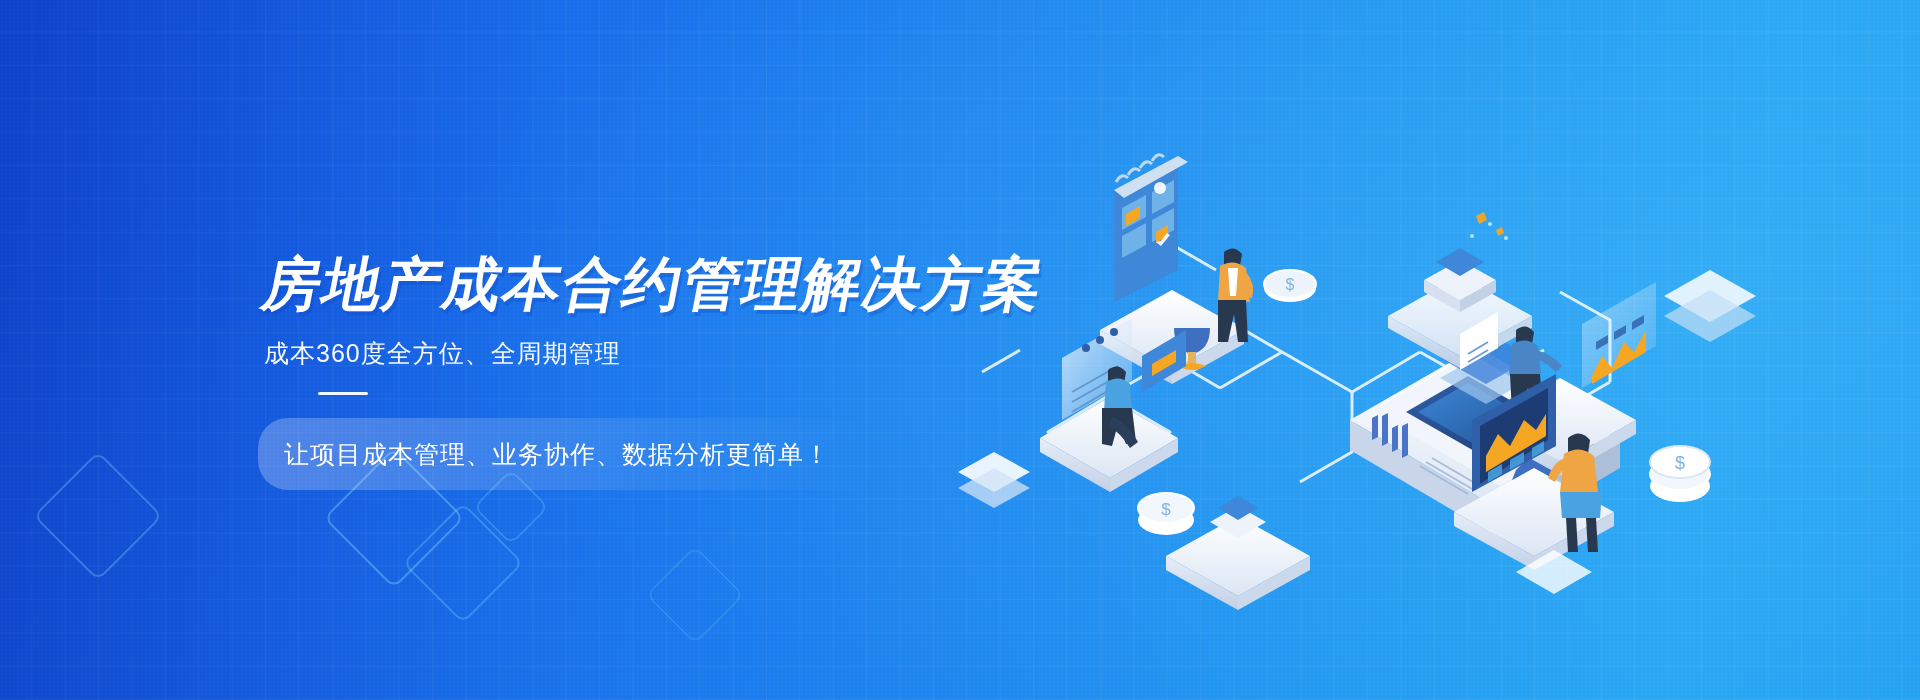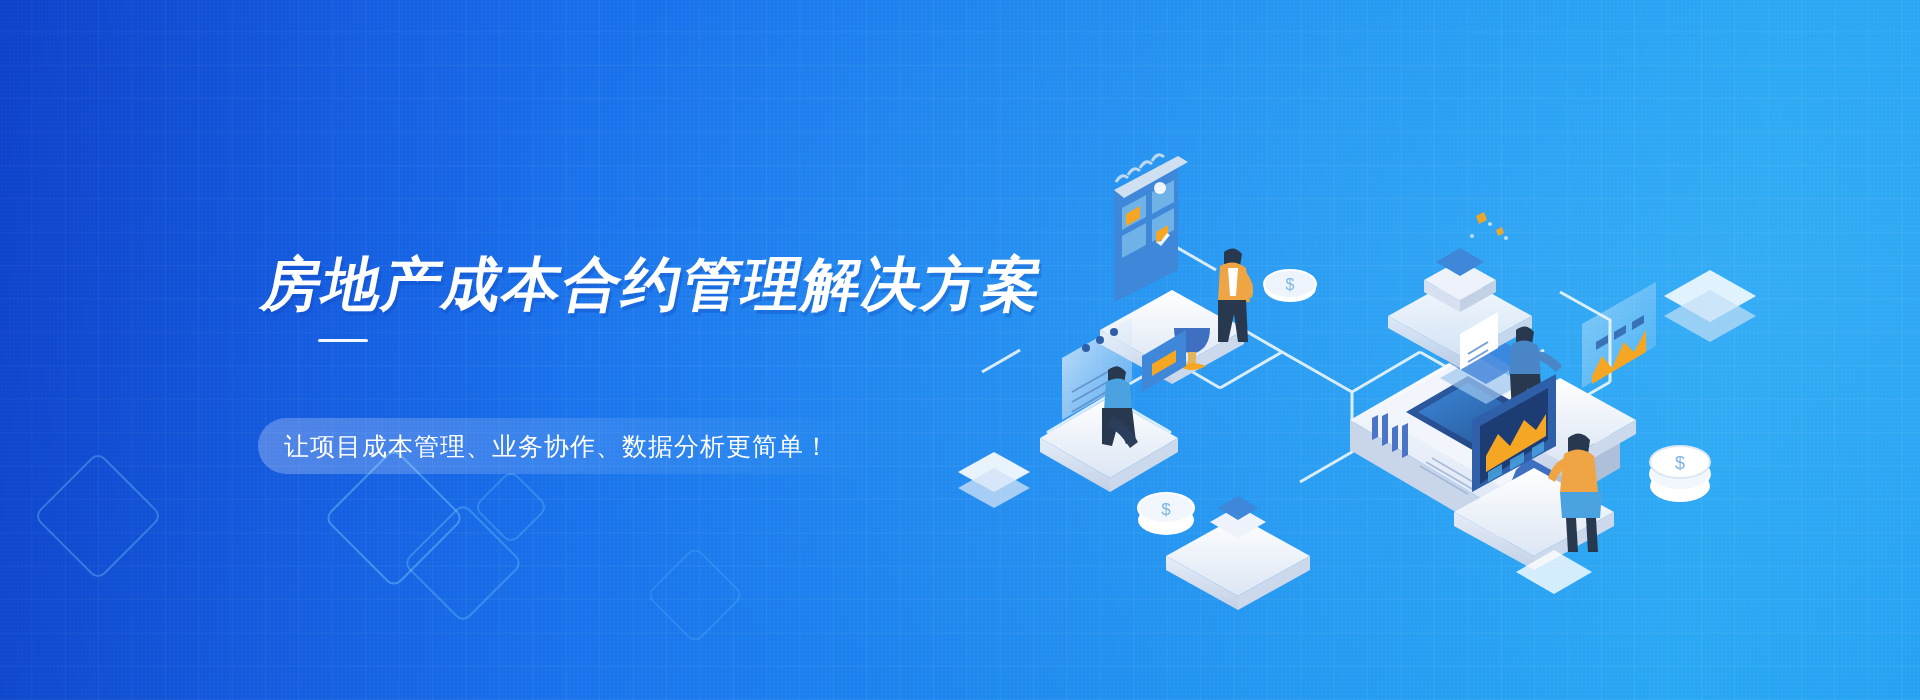--- a/index.html
+++ b/index.html
@@ -58,21 +58,21 @@
     margin:0;
   }
   .subline{
     margin:28px 0 0 6px;font-size:25px;line-height:1;color:#ffffff;
     letter-spacing:1px;font-weight:400;opacity:.97;
   }
   .divider{
     margin:26px 0 0 60px;width:50px;height:3px;background:#ffffff;border-radius:2px;opacity:.95;
   }
   .pill{
-    position:absolute;left:0px;top:163px;height:56px;
+    position:absolute;left:0px;top:163px;height:72px;
     display:flex;align-items:center;
     padding:0 40px 0 26px;
     border-radius:30px 6px 6px 30px;
     background:linear-gradient(90deg, rgba(255,255,255,.26) 0%, rgba(255,255,255,.17) 34%, rgba(255,255,255,.07) 68%, rgba(255,255,255,0) 100%);
     white-space:nowrap;
     text-align:right;
   }
   .pill-text{font-size:25px;color:#ffffff;letter-spacing:1px;}
 
   
@@ -91,20 +91,21 @@
   <div class="vign"></div>
 
   <div class="diamond d1"></div>
   <div class="diamond d2"></div>
   <div class="diamond d3"></div>
   <div class="diamond d4"></div>
   <div class="diamond d5"></div>
 
   <div class="copy">
     <h1 class="headline">房地产成本合约管理解决方案</h1>
+    <p class="subline">成本360度全方位、全周期管理</p>
     <div class="divider"></div>
     <div class="pill">
       <span class="pill-text">让项目成本管理、业务协作、数据分析更简单！</span>
     </div>
   </div>
 
   <div class="illus">
     <svg viewBox="0 0 1000 420" xmlns="http://www.w3.org/2000/svg">
       <defs>
         <linearGradient id="plat" x1="0" y1="0" x2="0" y2="1">

